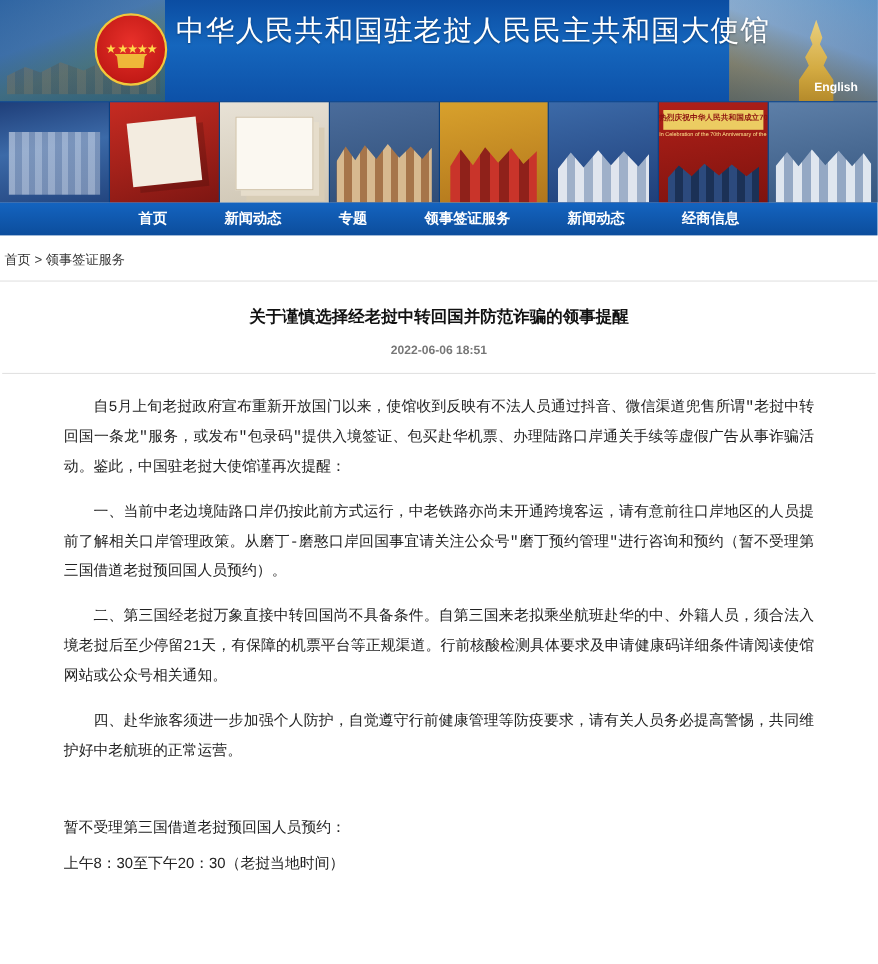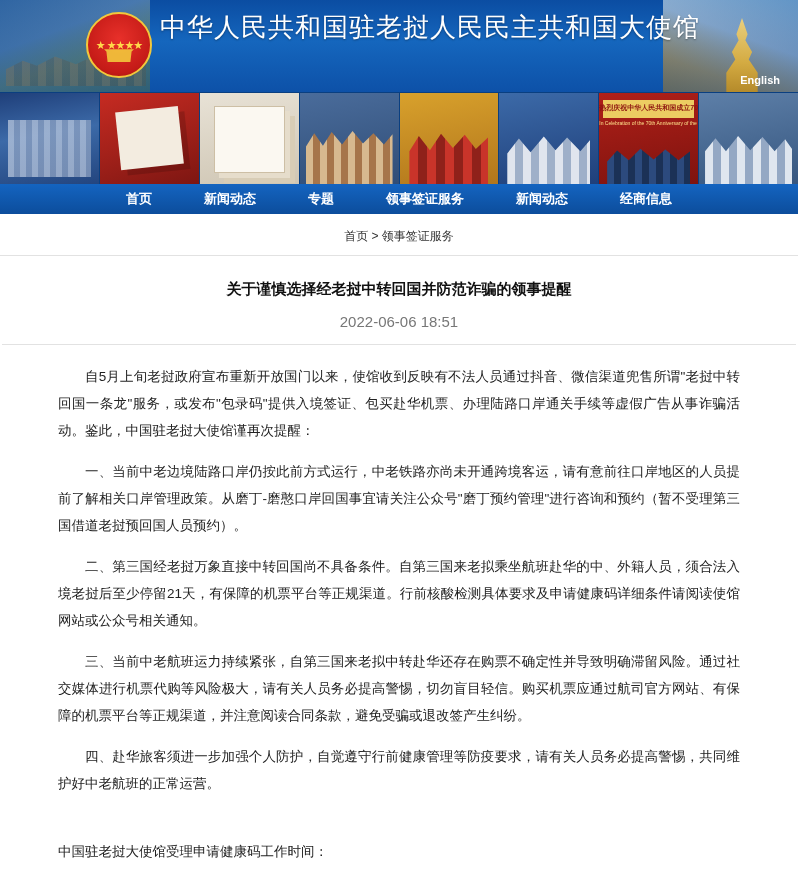--- a/index.html
+++ b/index.html
@@ -157,53 +157,54 @@
     cursor: pointer;
     white-space: nowrap;
   }
 
   
   .breadcrumb {
     font-size: 12px;
     color: #333333;
     padding: 14px 4px 10px 4px;
     border-bottom: 1px solid #e2e2e2;
-    text-align: center;
   }
   .breadcrumb a { color: #333333; text-decoration: none; }
 
   
   .article { padding: 0 0 30px 0; }
   .article-title {
     text-align: center;
     font-size: 15px;
     font-weight: bold;
     color: #111111;
     padding: 22px 60px 0 60px;
     line-height: 1.5;
   }
   .article-date {
     text-align: center;
-    font-size: 15px;
+    font-size: 11px;
     color: #777777;
     padding: 12px 0 14px 0;
+    font-weight: bold;
   }
   .rule {
     height: 1px;
     background: #e2e2e2;
     margin: 0 2px 18px 2px;
   }
   .body { padding: 0 58px; }
   .body p {
     font-size: 13.5px;
     line-height: 2.0;
     color: #222222;
     margin: 0 0 14px 0;
     text-align: justify;
     text-indent: 2em;
+    font-family: Liberation Mono, monospace;
   }
   .contact {
     padding: 24px 58px 0 58px;
   }
   .contact p {
     font-size: 13.5px;
     line-height: 2.45;
     color: #222222;
     margin: 0;
     text-indent: 0;
@@ -260,24 +261,23 @@
 
   <div class="article">
     <div class="article-title">关于谨慎选择经老挝中转回国并防范诈骗的领事提醒</div>
     <div class="article-date">2022-06-06 18:51</div>
     <div class="rule"></div>
 
     <div class="body">
       <p>自5月上旬老挝政府宣布重新开放国门以来，使馆收到反映有不法人员通过抖音、微信渠道兜售所谓"老挝中转回国一条龙"服务，或发布"包录码"提供入境签证、包买赴华机票、办理陆路口岸通关手续等虚假广告从事诈骗活动。鉴此，中国驻老挝大使馆谨再次提醒：</p>
       <p>一、当前中老边境陆路口岸仍按此前方式运行，中老铁路亦尚未开通跨境客运，请有意前往口岸地区的人员提前了解相关口岸管理政策。从磨丁-磨憨口岸回国事宜请关注公众号"磨丁预约管理"进行咨询和预约（暂不受理第三国借道老挝预回国人员预约）。</p>
       <p>二、第三国经老挝万象直接中转回国尚不具备条件。自第三国来老拟乘坐航班赴华的中、外籍人员，须合法入境老挝后至少停留21天，有保障的机票平台等正规渠道。行前核酸检测具体要求及申请健康码详细条件请阅读使馆网站或公众号相关通知。</p>
-      <p>三、当前中老航班运力持续紧张，自第三国来老拟中转赴华还存在购票不确定性并导致明确滞留风险。通过社交媒体进行机票代购等风险极大，请有关人员务必提高警惕，切勿盲目轻信。购买机票应通过航司官方网站、有保障的机票平台等正规渠道，并注意阅读合同条款，避免受骗或退改签产生纠纷。</p>
       <p>四、赴华旅客须进一步加强个人防护，自觉遵守行前健康管理等防疫要求，请有关人员务必提高警惕，共同维护好中老航班的正常运营。</p>
     </div>
 
     <div class="contact">
-      <p>中国驻老挝大使馆受理申请健康码工作时间：</p>
+      <p>暂不受理第三国借道老挝预回国人员预约：</p>
       <p>上午8：30至下午20：30（老挝当地时间）</p>
 
     </div>
   </div>
 
 </div>
 
 </body></html>

